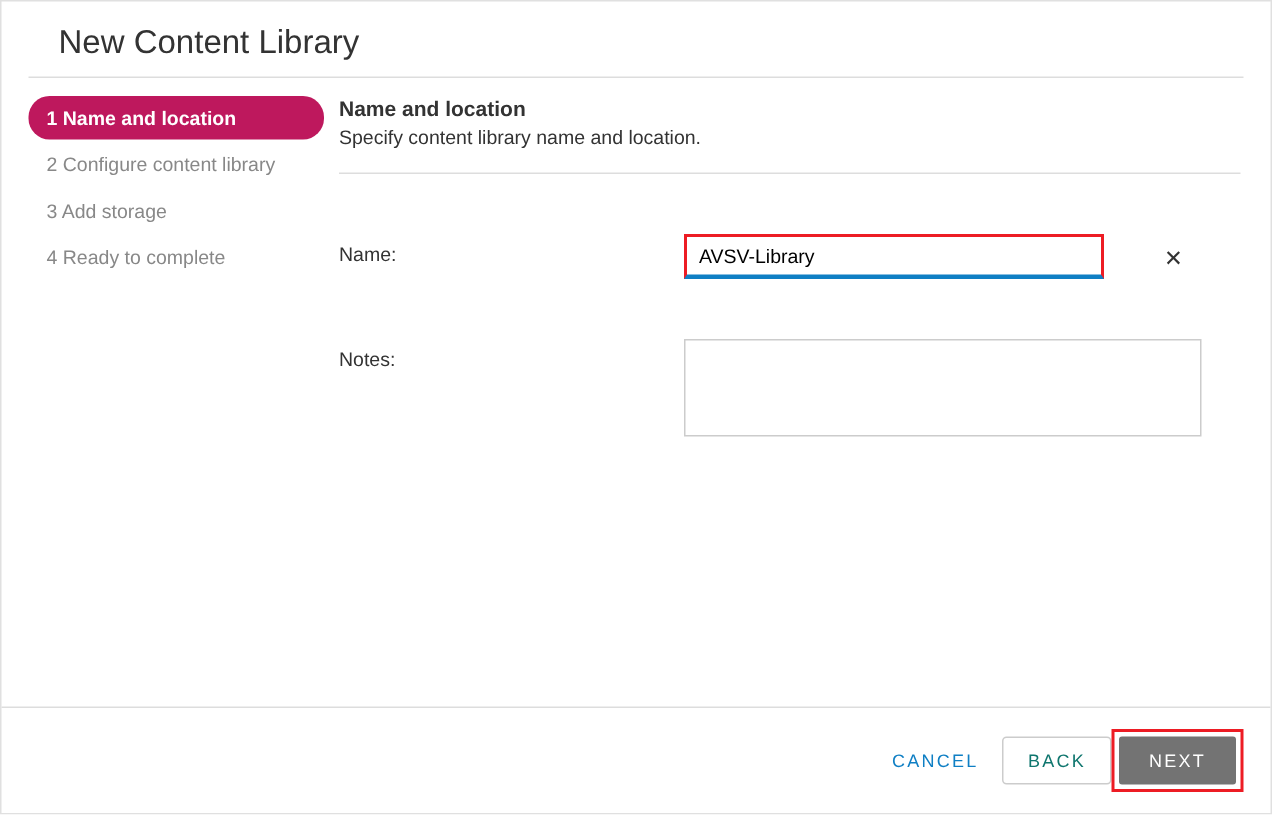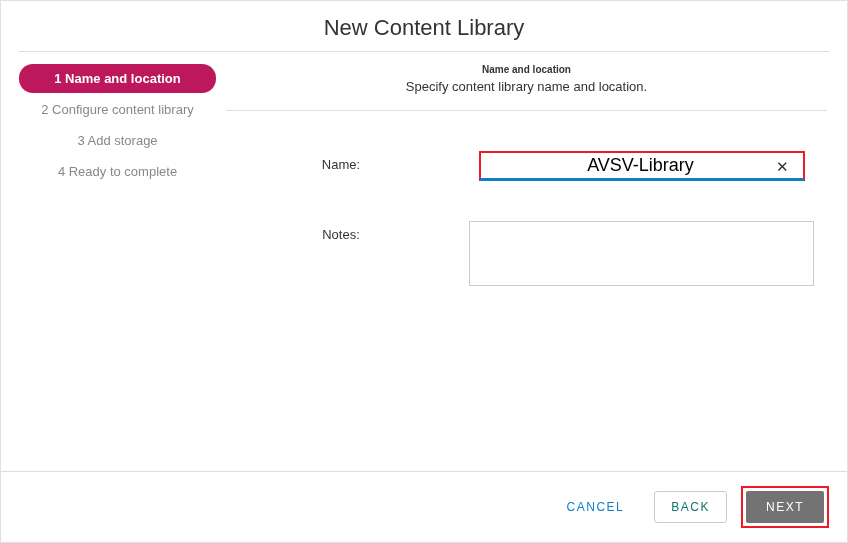--- a/index.html
+++ b/index.html
@@ -1,15 +1,15 @@
 <!DOCTYPE html>
 <html><head>
   <meta charset="utf-8">
   <style>
-    * { box-sizing: border-box; margin: 0; padding: 0; text-align: center; }
+    * { box-sizing: border-box; margin: 0; padding: 0; }
     body {
       font-family: -apple-system, BlinkMacSystemFont, "Segoe UI", Arial, sans-serif;
       background: #fff;
       color: #333;
       font-size: 13px;
     }
     .wizard-container {
       width: 848px;
       height: 543px;
       border: 1px solid #e0e0e0;
@@ -48,21 +48,21 @@
       color: #fff;
       font-weight: bold;
     }
     .wizard-content {
       flex: 1;
       padding: 12px 20px 10px 10px;
       display: flex;
       flex-direction: column;
     }
     .section-heading {
-      font-size: 10px;
+      font-size: 14px;
       font-weight: bold;
       color: #333;
       margin-bottom: 4px;
     }
     .section-subtext {
       font-size: 13px;
       color: #333;
       padding-bottom: 16px;
       border-bottom: 1px solid #ddd;
     }
@@ -78,26 +78,26 @@
       width: 230px;
       font-size: 13px;
       color: #333;
       padding-top: 6px;
     }
     .form-control-wrap {
       flex: 1;
       position: relative;
     }
     .form-text-input {
-      width: 326px;
+      width: 280px;
       height: 30px;
       border: 2px solid #ed1c24;
       border-bottom: 3px solid #0f7fc4;
       padding: 5px 10px 5px 8px;
-      font-size: 18px;
+      font-size: 13px;
       outline: none;
     }
     .clear-x {
       position: absolute;
       left: 320px;
       top: 7px;
       font-size: 15px;
       color: #333;
       cursor: pointer;
       font-family: Arial;
@@ -127,21 +127,20 @@
       width: 0; height: 0;
       border-left: 4px solid transparent;
       border-right: 4px solid transparent;
       border-top: 5px solid #888;
     }
     .wizard-footer {
       border-top: 1px solid #ddd;
       padding: 14px 18px;
       display: flex;
       justify-content: flex-end;
-      gap: 14px;
       align-items: center;
     }
     .btn {
       font-size: 12px;
       letter-spacing: 1.5px;
       padding: 8px 16px;
       border: none;
       background: none;
       cursor: pointer;
       font-weight: 500;

